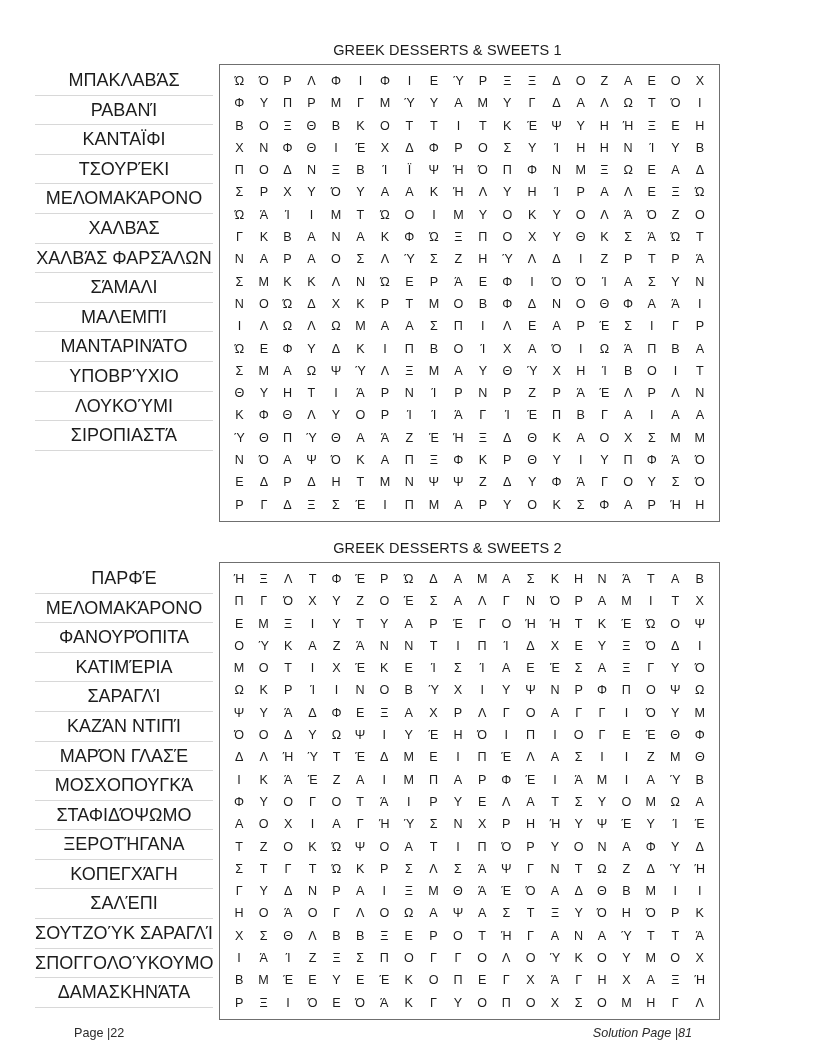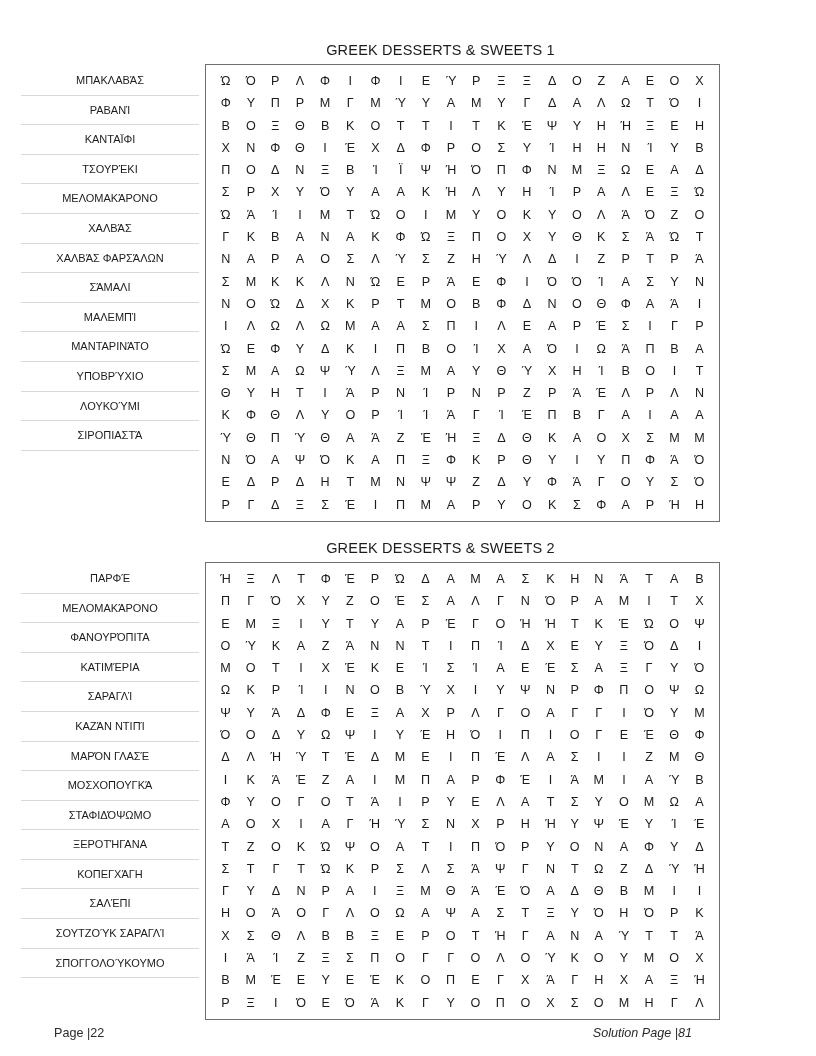--- a/index.html
+++ b/index.html
@@ -9,21 +9,21 @@
   }
   body {
     width: 816px; height: 1056px;
     font-family: "Liberation Sans", sans-serif;
     color: #1a1a1a;
     position: relative;
     overflow: hidden;
   }
   .page {
     width: 756px; height: 1056px;
-    padding: 42px 36px 0 21px;
+    padding: 42px 36px 0 35px;
     position: relative;
   }
 
   .puzzle-block { position: relative; }
 
   .puzzle-title {
     text-align: center;
     font-size: 14.5px;
     letter-spacing: 0.2px;
     color: #1c1c1c;
@@ -42,21 +42,21 @@
     width: 178px;
     flex: 0 0 178px;
     padding-top: 2px;
     margin-right: 6px;
   }
   .word-row {
     border-bottom: 1px solid #d8d8d8;
     height: 29.6px;
     line-height: 28px;
     text-align: center;
-    font-size: 11px;
+    font-size: 18px;
     color: #1c1c1c;
     white-space: nowrap;
     overflow: hidden;
   }
   .word-row:first-child { border-top: none; }
 
   .grid-wrap {
     border: 1.3px solid #6f6f6f;
     padding: 5px 7px 5px 7px;
     background: #fff;
@@ -74,21 +74,21 @@
     color: #1c1c1c;
     font-family: "Liberation Sans", sans-serif;
     padding: 0;
     white-space: nowrap;
   }
 
   .spacer { height: 18px; }
 
   .footer {
     position: absolute;
-    left: 32px; right: 36px;
+    left: 52px; right: 36px;
     bottom: 16px;
     display: flex;
     justify-content: space-between;
     align-items: baseline;
     font-size: 12.6px;
     color: #2a2a2a;
   }
   .footer-left { padding-left: 22px; }
   .footer-right { padding-right: 28px; font-style: italic; }
 </style>
@@ -577,20 +577,21 @@
           <div class="word-row">ΣΑΡΑΓΛΊ</div>
           <div class="word-row">ΚΑΖΆΝ ΝΤΙΠΊ</div>
           <div class="word-row">ΜΑΡΌΝ ΓΛΑΣΈ</div>
           <div class="word-row">ΜΟΣΧΟΠΟΥΓΚΆ</div>
           <div class="word-row">ΣΤΑΦΙΔΌΨΩΜΟ</div>
           <div class="word-row">ΞΕΡΟΤΉΓΑΝΑ</div>
           <div class="word-row">ΚΟΠΕΓΧΆΓΗ</div>
           <div class="word-row">ΣΑΛΈΠΙ</div>
           <div class="word-row">ΣΟΥΤΖΟΎΚ ΣΑΡΑΓΛΊ</div>
           <div class="word-row">ΣΠΟΓΓΟΛΟΎΚΟΥΜΟ</div>
+          <div class="word-row">ΔΑΜΑΣΚΗΝΆΤΑ</div>
         </div>
       <div class="grid-wrap">
         <table class="grid" id="g1">
             <tbody>
               <tr>
                 <td>Ή</td>
                 <td>Ξ</td>
                 <td>Λ</td>
                 <td>Τ</td>
                 <td>Φ</td>

